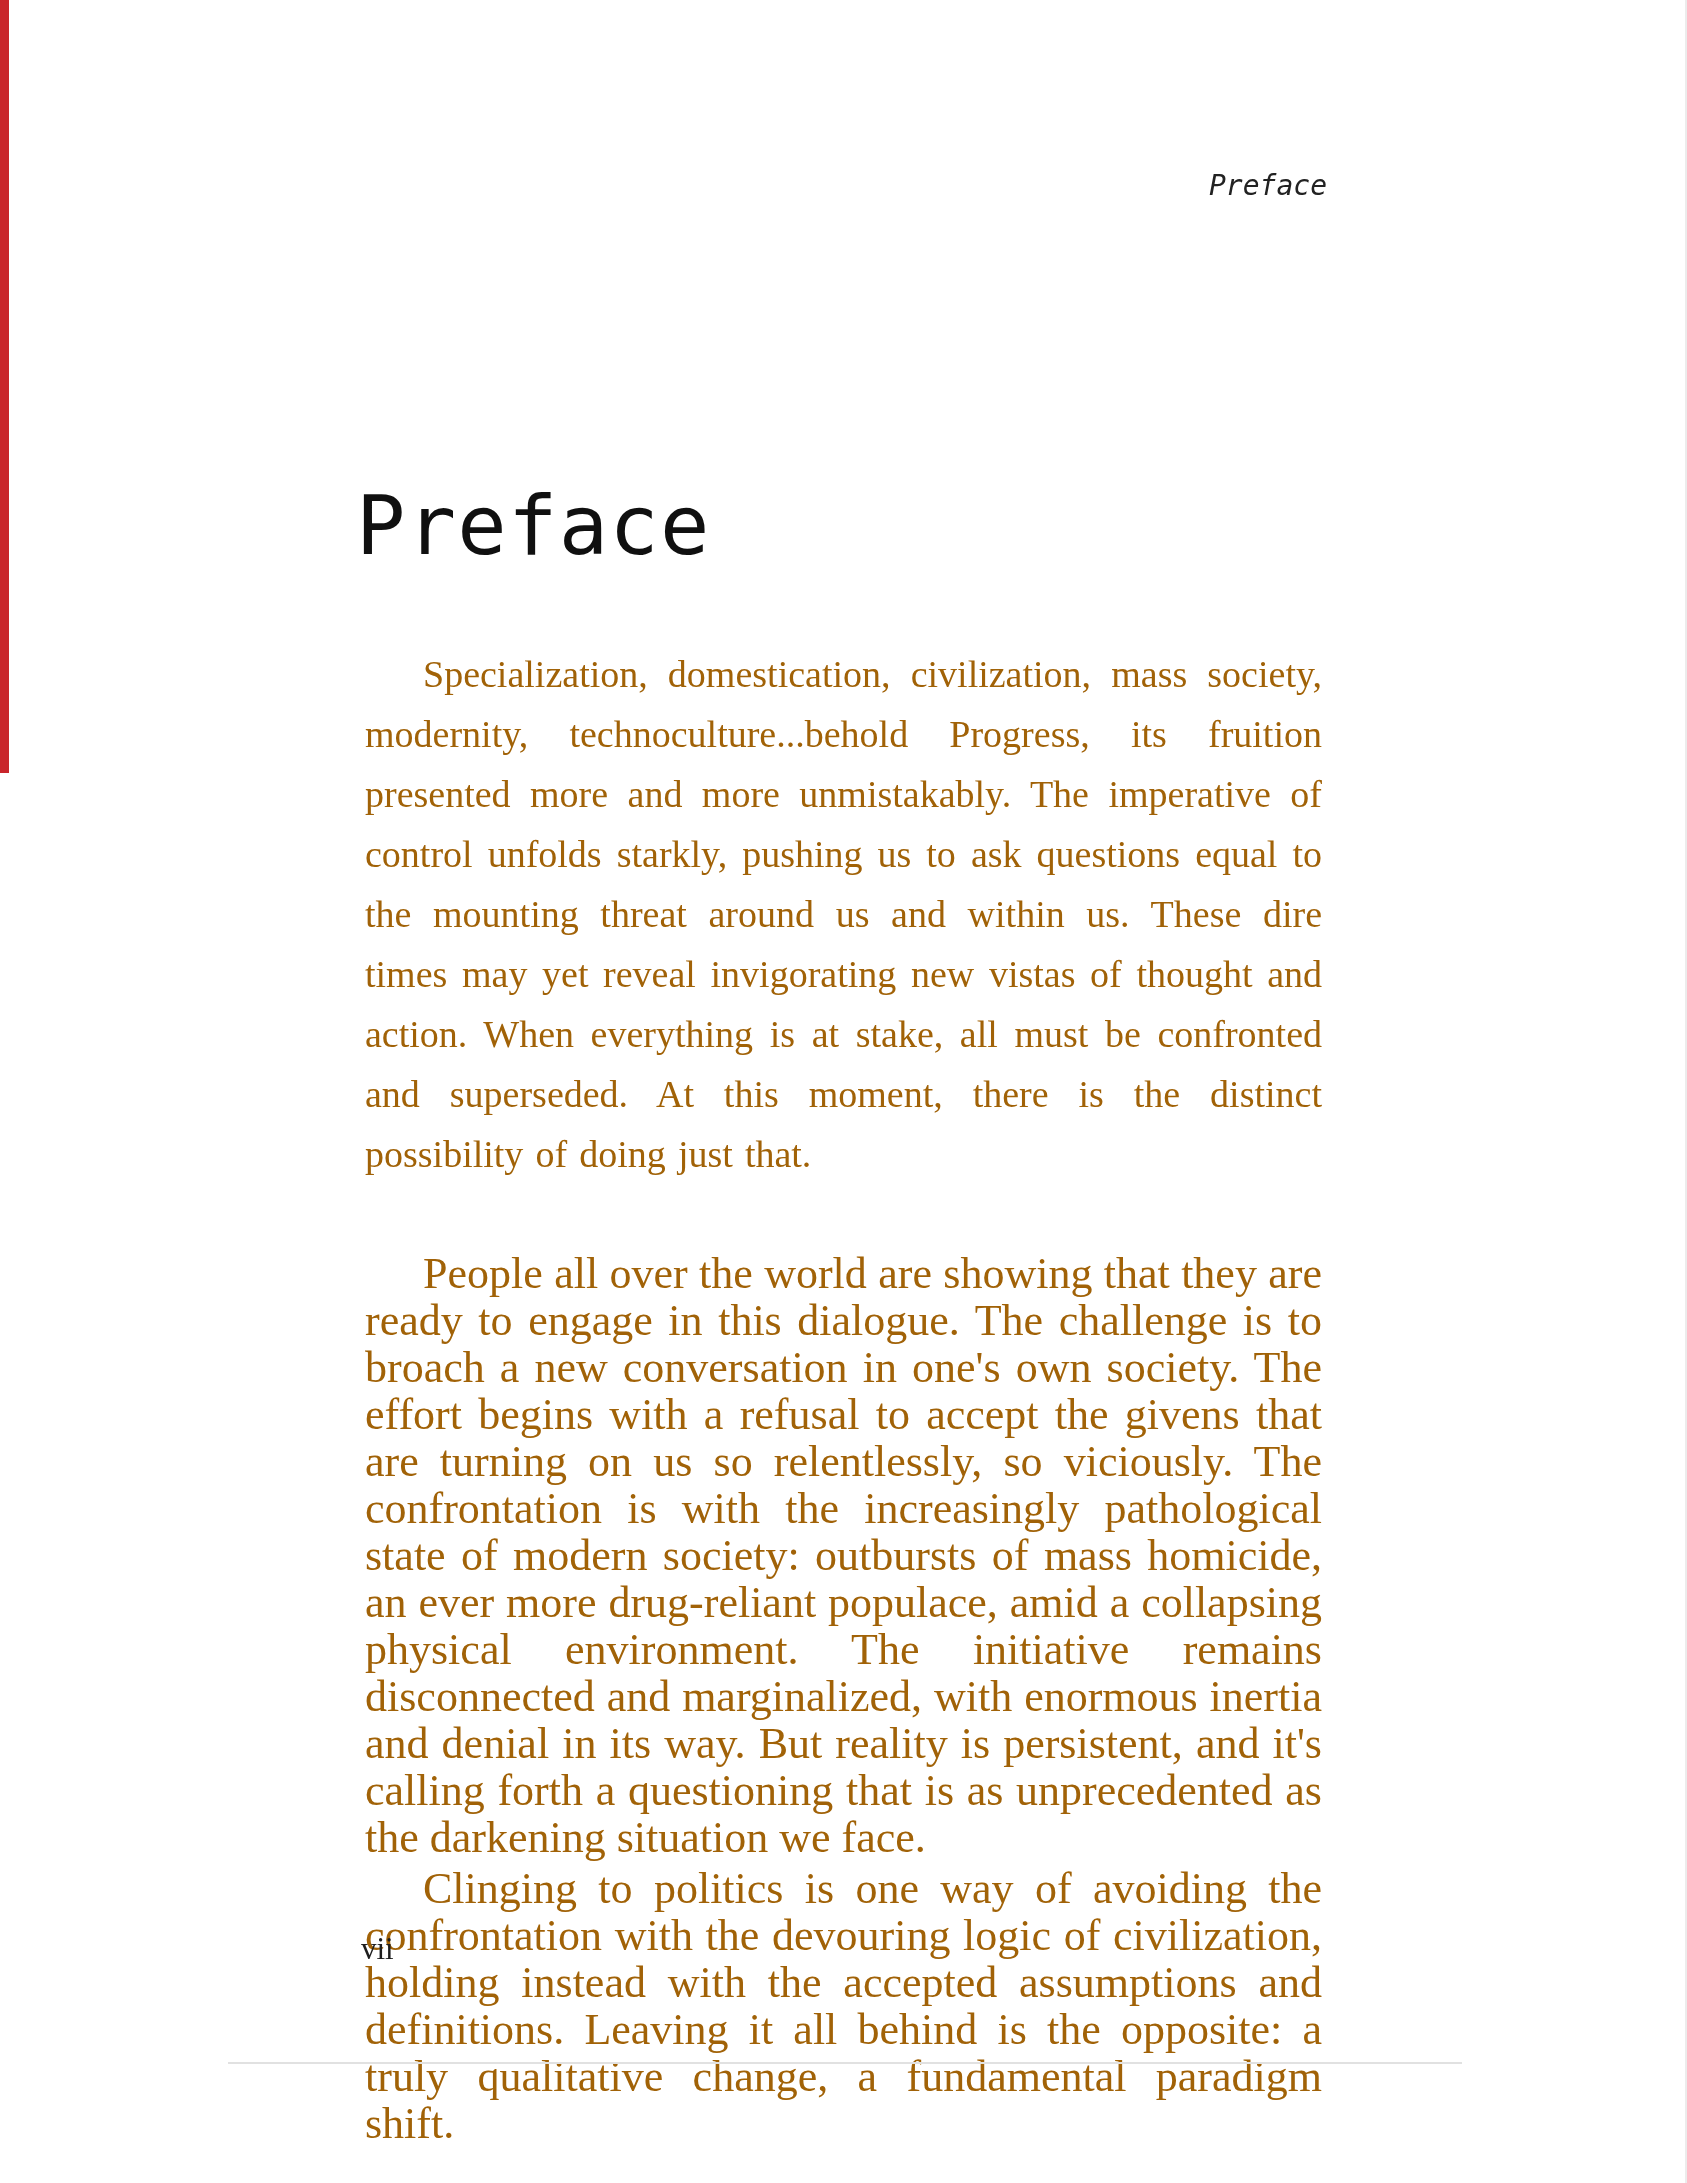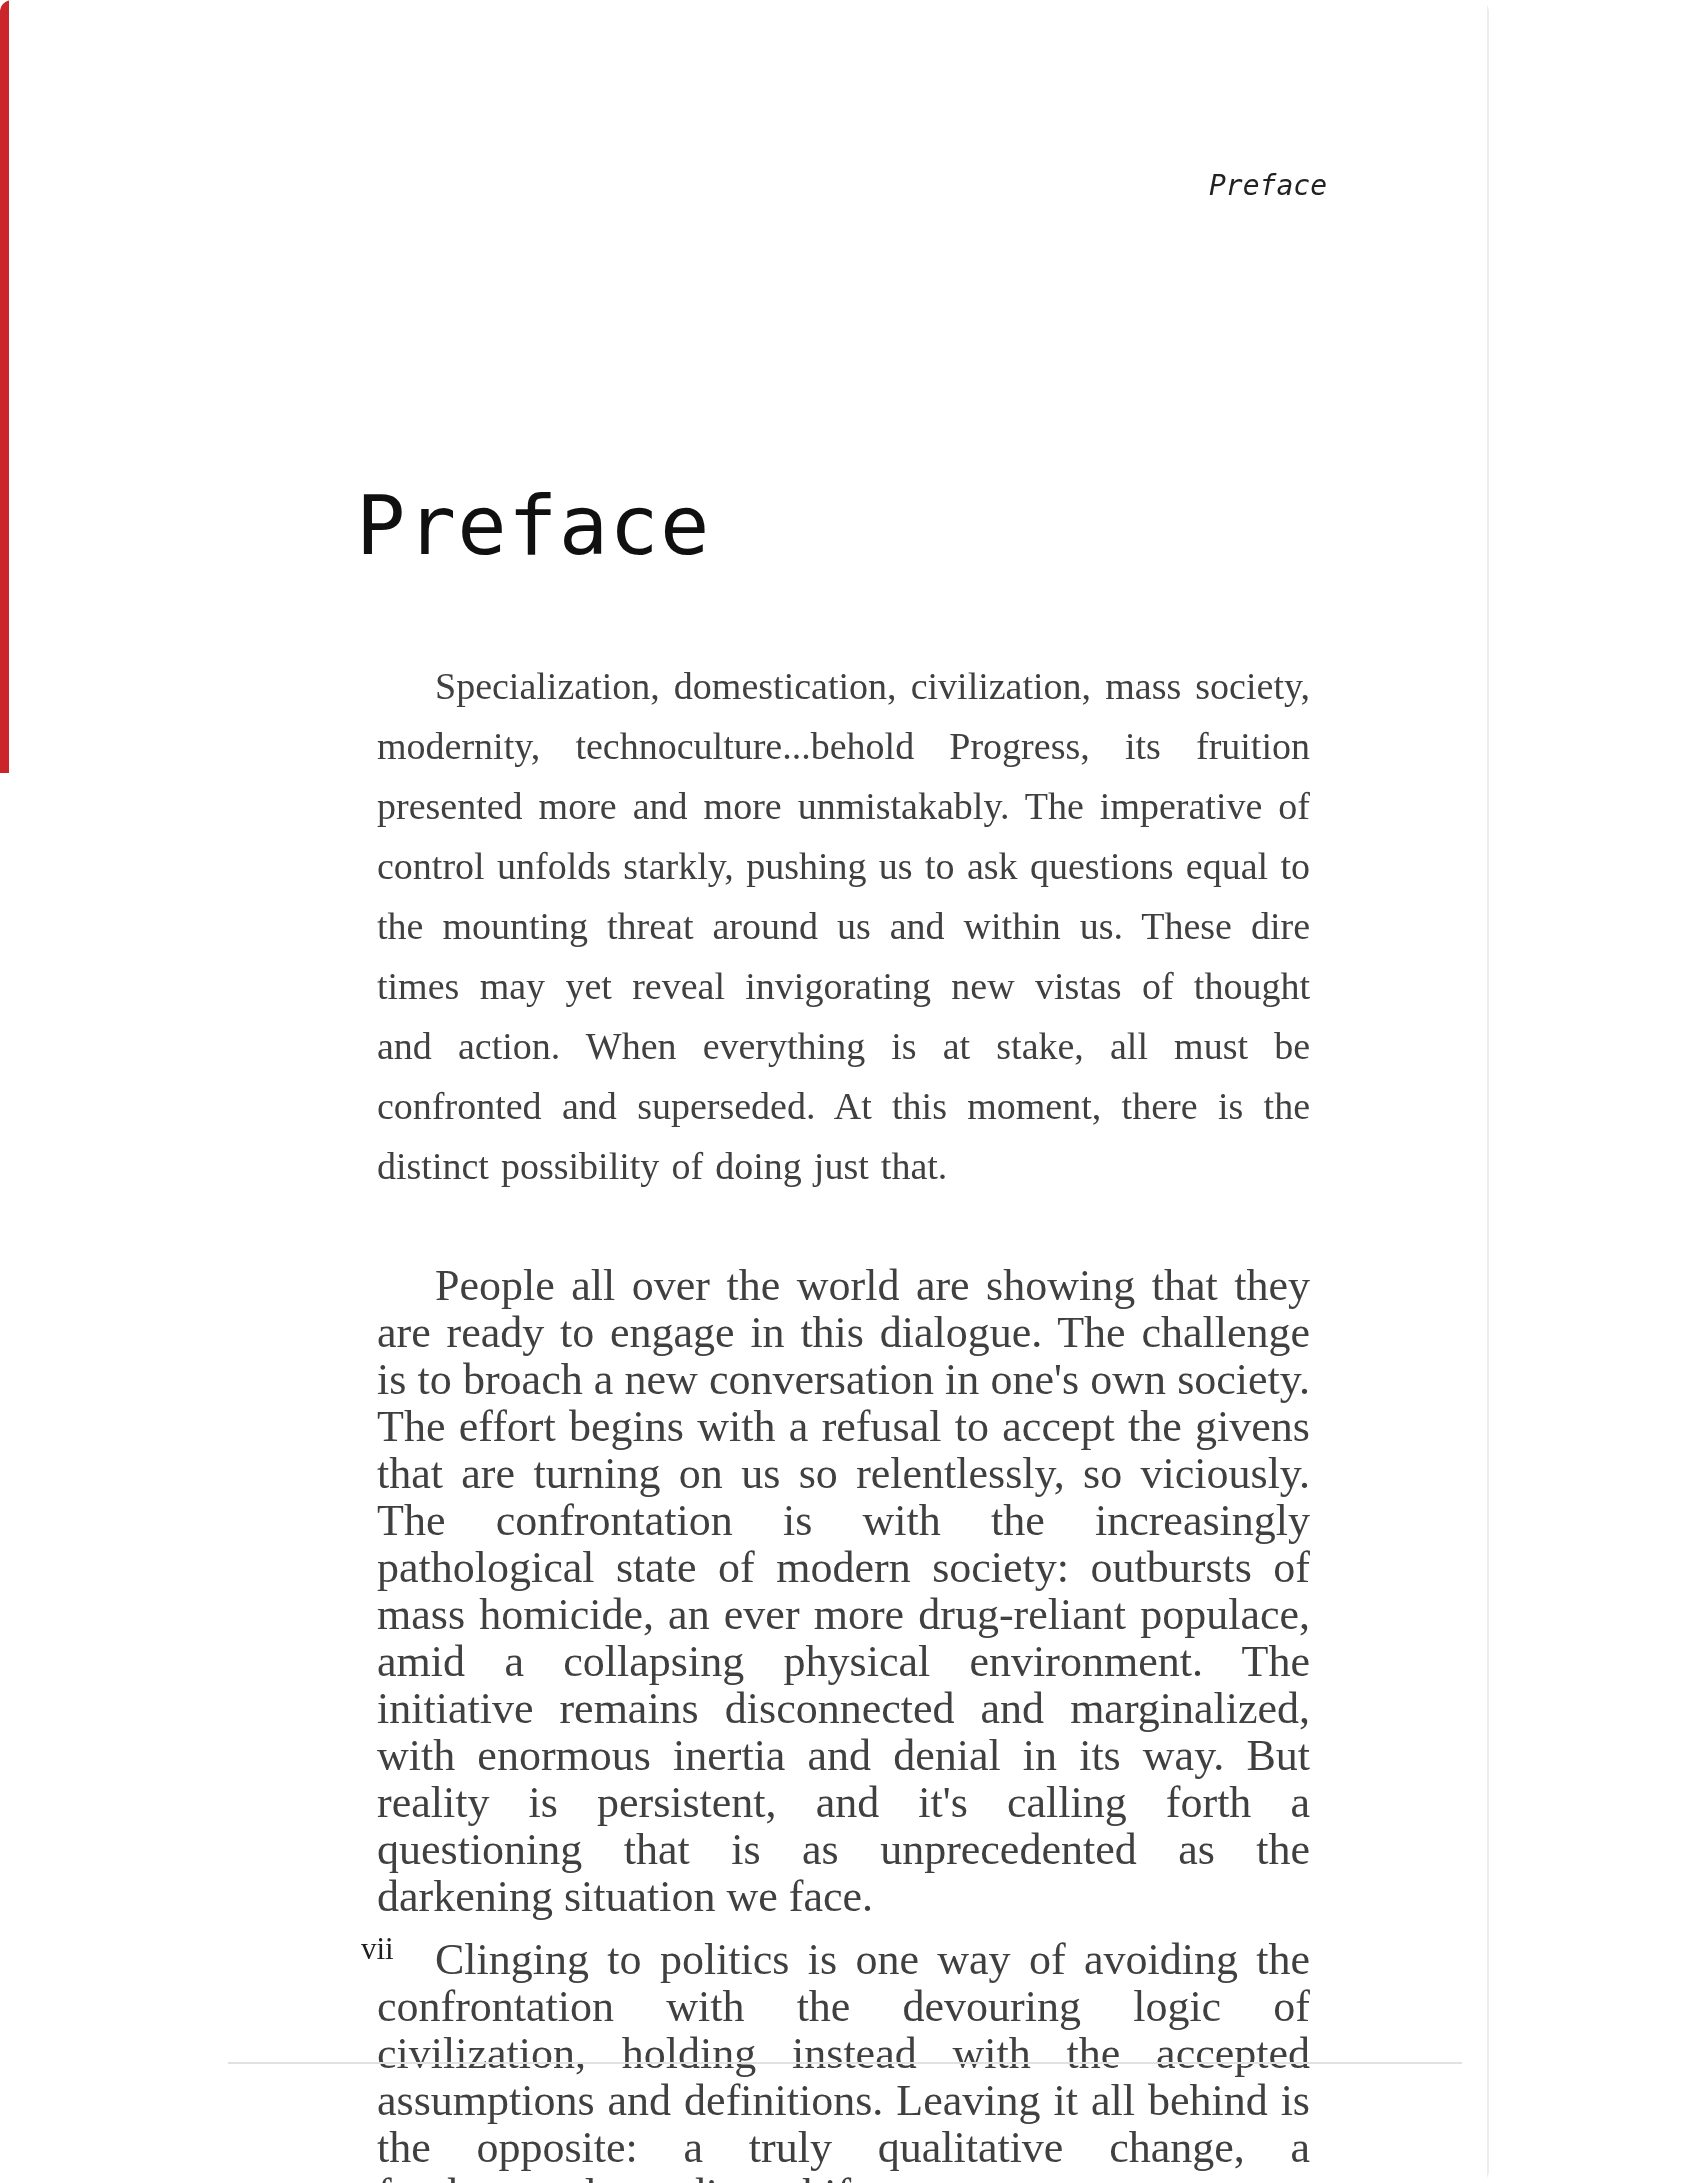--- a/index.html
+++ b/index.html
@@ -2,27 +2,26 @@
 <html style="font-size:10.6px"><head>
 <meta charset="utf-8">
 <style>
   html, body {
     margin: 0;
     padding: 0;
     background: #ffffff;
   }
   .page {
     position: relative;
-    width: 1489px;
+    width: 1687px;
     height: 2183px;
     background: #ffffff;
     overflow: hidden;
     font-family: "Liberation Serif", serif;
     color: #1e1e1e;
-    border-radius: 12px;
   }
   
   .accent-bar {
     position: absolute;
     left: 0;
     top: 0;
     width: 9.3px;
     height: 773px;
     background: #c9252b;
   }
@@ -58,24 +57,24 @@
     letter-spacing: 1.3px;
     color: #101010;
   }
   .text-col {
     position: absolute;
     top: 640px;
     left: 361px;
     width: 965px;
   }
   .para {
-    margin: 16px;
+    margin: 4px;
     text-align: justify;
     text-indent: 58px;
-    color: #404040;
+    color: #a16207;
   }
   .lead {
     font-size: 38px;
     line-height: 60px;
     margin-bottom: 66px;
     word-spacing: 2.6px;
   }
   .body-para {
     font-size: 44px;
     line-height: 47px;

